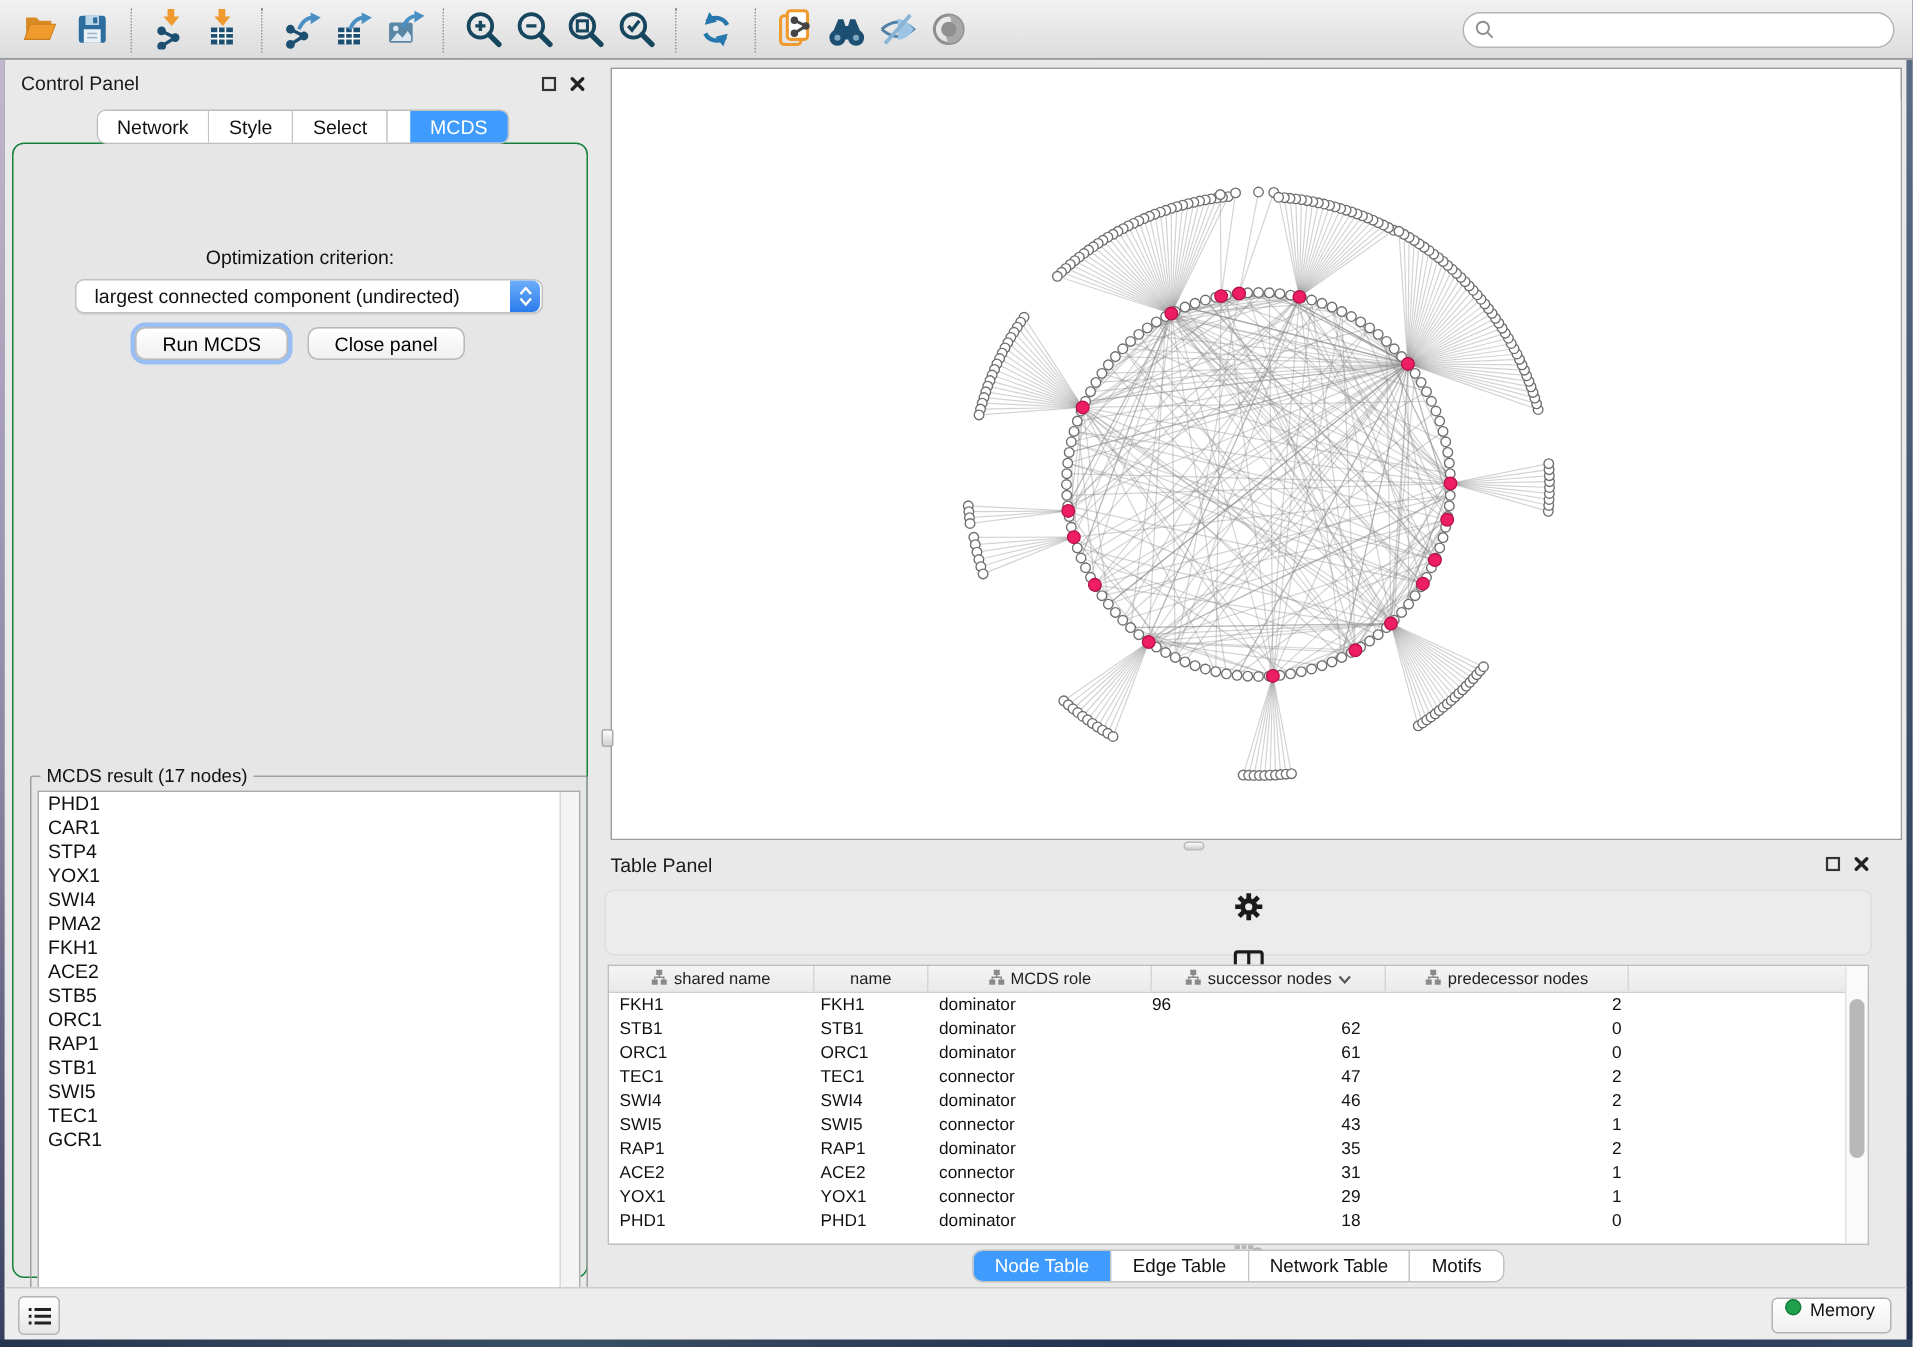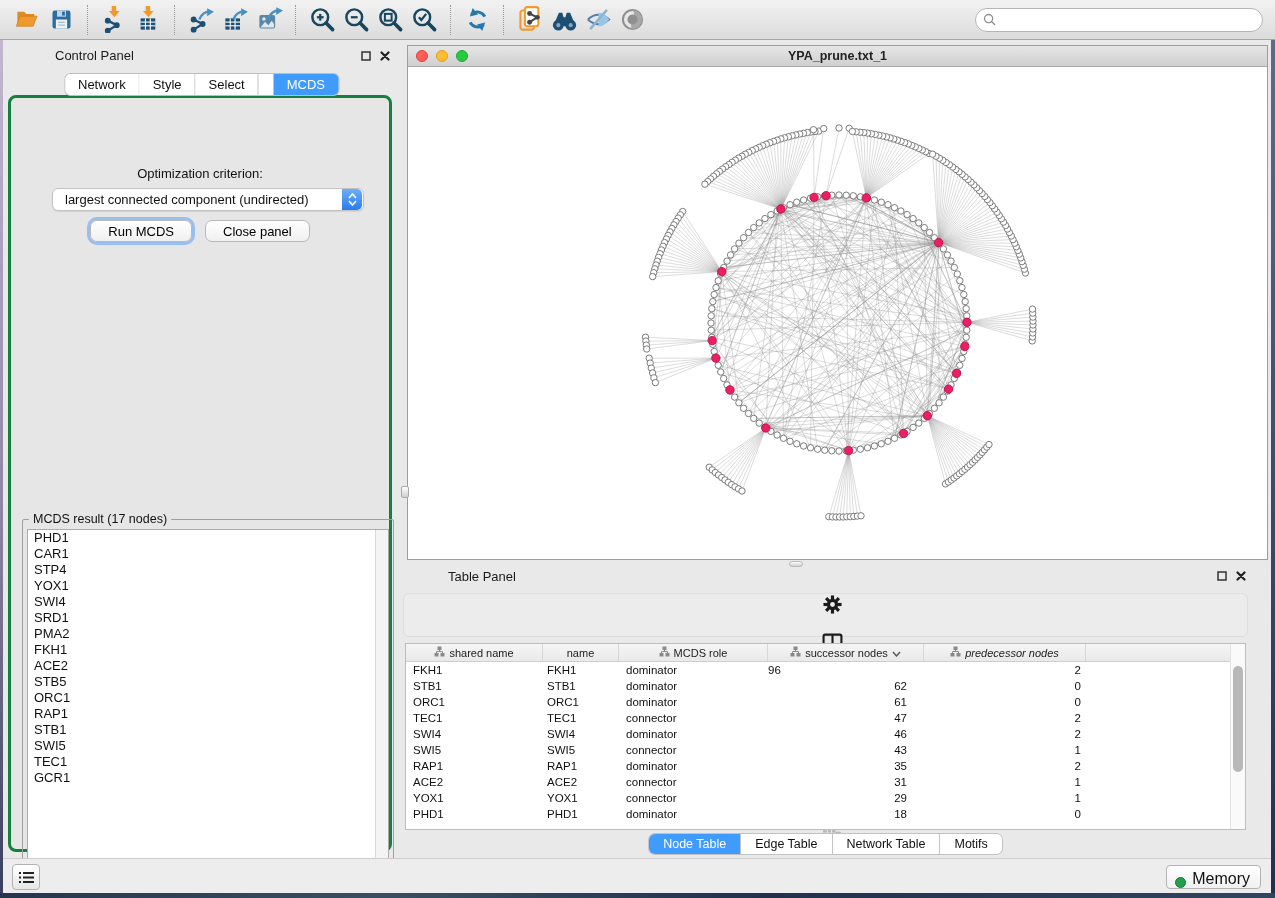--- a/index.html
+++ b/index.html
@@ -23,24 +23,24 @@
   .search-wrap { position:relative; width:288px; height:24px; }
   .search-wrap input { width:100%; height:100%; border:1px solid #b5b5b5; border-radius:12px;
              background:#fff; padding:0 10px 0 26px; font:12px "Liberation Sans",sans-serif; outline:none; }
   .search-glass { position:absolute; left:8px; top:5px; }
 
   
   .workspace { position:absolute; left:3px; top:40px; width:1268px; height:818px; background:#e9e9e9; z-index:1; }
 
   
   .cpanel { position:absolute; left:0; top:5px; width:397px; height:813px; }
-  .panel-title { position:absolute; left:11px; top:3px; font-size:13px; color:#1a1a1a;margin-left:41px; }
+  .panel-title { position:absolute; left:11px; top:3px; font-size:13px; color:#1a1a1a; }
   .panel-btns { position:absolute; right:10px; top:5px; display:flex; gap:9px; align-items:center; }
   .cp-content { position:absolute; left:5px; top:50px; width:384px; height:757px;
-                background:#e6e6e6; border:3px solid #15803d; border-radius:8px; }
+                background:#e6e6e6; border:1px solid #15803d; border-radius:8px; }
   .cp-tabs { position:absolute; top:29px; left:50%; transform:translateX(-50%); display:flex; z-index:3;
              border-radius:5px; box-shadow:0 0 0 1px #bdbdbd; background:#fff; }
   .cp-tab { padding:3px 13px; font-size:13px; background:#fff; border-right:1px solid #c4c4c4; cursor:default; }
   .cp-tab:first-child { border-radius:5px 0 0 5px; }
   .cp-tab:last-child  { border-radius:0 5px 5px 0; border-right:none; }
   .cp-tab.active { color:#fff;margin-left:15px; }
   .opt-label { position:absolute; top:68px; width:100%; text-align:center; font-size:13px; }
   .dropdown { position:absolute; left:41px; top:90px; width:312px; height:23px; background:#fff;
               border:1px solid #c2c2c2; border-radius:6px; display:flex; align-items:center; cursor:default;
               box-shadow:0 1px 1px rgba(0,0,0,.08); }
@@ -106,23 +106,23 @@
   .tp-tab { padding:3px 14px; font-size:12.5px; background:#fff; border-right:1px solid #c4c4c4; cursor:default; }
   .tp-tab:last-child { border-right:none; }
   .tp-tab.active { color:#fff; }
 
   
   .statusbar { position:absolute; left:3px; top:858px; width:1268px; height:35px;
                background:#ededed; border-top:1px solid #cdcdcd; z-index:2; }
   .list-btn { position:absolute; left:9px; top:5px; width:28px; height:26px;
               background:linear-gradient(#fff,#e7e7e7); border:1px solid #b3b3b3; border-radius:4px;
               display:flex; align-items:center; justify-content:center; cursor:default; }
-  .memory-btn { position:absolute; right:10px; top:6px; height:24px; padding:0 10px 0 8px;
+  .memory-btn { position:absolute; right:10px; top:6px; height:24px; padding:0 10px 12px 8px;
               background:linear-gradient(#fff,#f0f0f0); border:1px solid #b3b3b3; border-radius:4px;
-              display:flex; align-items:flex-end; gap:6px; font-size:16px; cursor:default; }
+              display:flex; align-items:flex-start; gap:6px; font-size:12px; cursor:default; }
   .mem-dot { width:11px; height:11px; border-radius:50%; background:#1fa14e; border:1px solid #157a38; }
 </style>
 </head>
 <body>
 
 <div class="wp-left"></div>
 <div class="wp-right"></div>
 
 <div class="toolbar" id="main-toolbar">
 
@@ -342,47 +342,38 @@
       </div>
       <div class="fieldset">
         <span class="legend">MCDS result (17 nodes)</span>
         <div class="result-list" id="result-list">
           <div class="result-scroll"></div>
         <div class="result-item">PHD1</div>
             <div class="result-item">CAR1</div>
             <div class="result-item">STP4</div>
             <div class="result-item">YOX1</div>
             <div class="result-item">SWI4</div>
-            <div class="result-item">SRD1</div>
             <div class="result-item">PMA2</div>
             <div class="result-item">FKH1</div>
             <div class="result-item">ACE2</div>
             <div class="result-item">STB5</div>
             <div class="result-item">ORC1</div>
             <div class="result-item">RAP1</div>
             <div class="result-item">STB1</div>
             <div class="result-item">SWI5</div>
             <div class="result-item">TEC1</div>
             <div class="result-item">GCR1</div>
           </div>
       </div>
     </div>
   </div>
 
   <div class="vsplit-handle"></div>
 
   <div class="netpanel">
-    <div class="net-titlebar">
-      <div class="traffic">
-        <span class="tl red"></span>
-        <span class="tl yellow"></span>
-        <span class="tl green"></span>
-      </div>
-      <div class="net-title">YPA_prune.txt_1</div>
-    </div>
     <div class="net-canvas">
       <svg id="graph-svg" width="859" height="492" viewBox="0 0 859 492">
           <g stroke="#8c8c8c" stroke-opacity="0.38" stroke-width="0.8">
             <line x1="372.9" y1="142.0" x2="375.5" y2="371.3"></line>
             <line x1="372.9" y1="142.0" x2="319.0" y2="194.1"></line>
             <line x1="372.9" y1="142.0" x2="304.8" y2="234.6"></line>
             <line x1="372.9" y1="142.0" x2="558.2" y2="270.3"></line>
             <line x1="372.9" y1="142.0" x2="438.2" y2="128.2"></line>
             <line x1="372.9" y1="142.0" x2="304.8" y2="277.4"></line>
             <line x1="372.9" y1="142.0" x2="539.4" y2="324.1"></line>
@@ -1240,21 +1231,21 @@
                 <rect x="3.5" y="0.5" width="4" height="3.5" fill="#8a8a8a"></rect>
                 <rect x="0.5" y="7" width="4" height="3.5" fill="#8a8a8a"></rect>
                 <rect x="6.5" y="7" width="4" height="3.5" fill="#8a8a8a"></rect>
                 <path d="M5.5 4 v1.5 M2.5 7 v-1.5 h6 v1.5" stroke="#8a8a8a" fill="none"></path>
               </svg></span>
             <span>successor nodes</span>
             <span><svg width="9" height="6" viewBox="0 0 9 6">
                 <path d="M1 1 L4.5 5 L8 1" fill="none" stroke="#555" stroke-width="1.4"></path>
               </svg></span>
           </div>
-          <div class="tp-hcell" style="width: 162px; font-style: italic;">
+          <div class="tp-hcell" style="width: 162px;">
             <span><svg width="11" height="11" viewBox="0 0 11 11">
                 <rect x="3.5" y="0.5" width="4" height="3.5" fill="#8a8a8a"></rect>
                 <rect x="0.5" y="7" width="4" height="3.5" fill="#8a8a8a"></rect>
                 <rect x="6.5" y="7" width="4" height="3.5" fill="#8a8a8a"></rect>
                 <path d="M5.5 4 v1.5 M2.5 7 v-1.5 h6 v1.5" stroke="#8a8a8a" fill="none"></path>
               </svg></span>
             <span>predecessor nodes</span>
           </div>
           <div class="tp-hcell" style="flex: 1 1 0%;"></div>
         </div>

